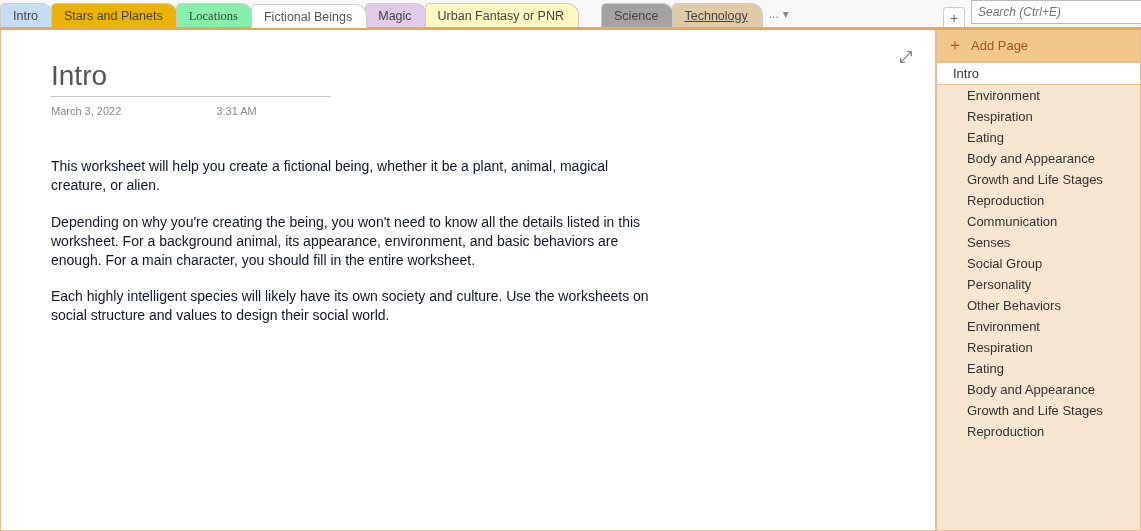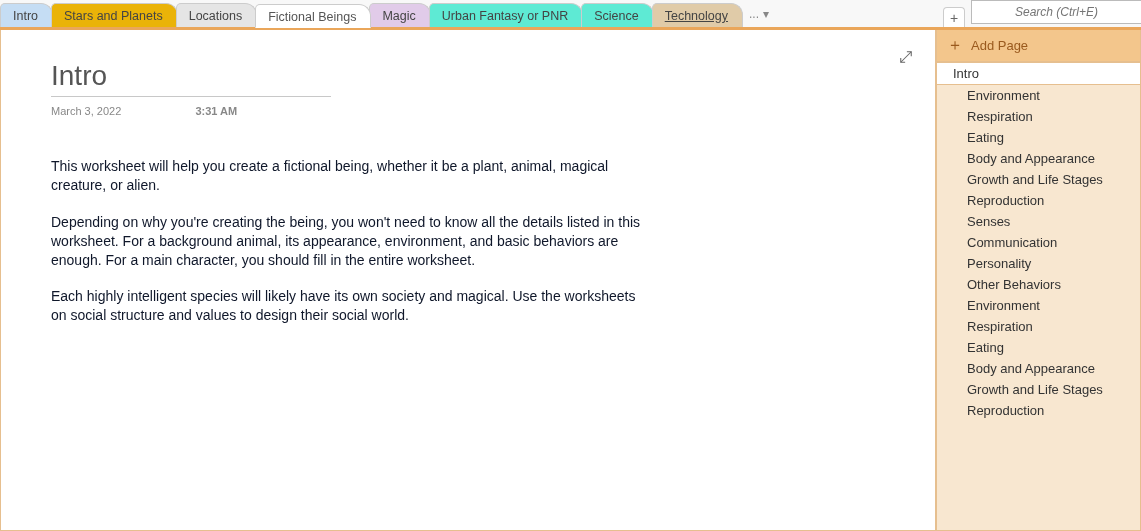--- a/index.html
+++ b/index.html
@@ -26,47 +26,47 @@
   }
   .tab.active { z-index: 5; background: #fff !important; color: #555; border-bottom: 1px solid #fff; margin-bottom: -1px; }
   .tabstrip-right { margin-left: auto; display: flex; align-items: flex-end; height: 100%; }
   .tab-more { padding: 2px 8px; color: #888; font-size: 12px; display:flex; align-items:center; gap:4px; cursor:pointer; margin-bottom:4px;}
   .tab-add {
     width: 22px; height: 20px; border:1px solid #ccc; border-bottom:none;
     border-top-left-radius:4px; border-top-right-radius:4px;
     background:#fff; margin: 0 6px 0 14px; display:flex; align-items:center; justify-content:center; color:#666; font-size:14px; cursor:pointer;
   }
   .search-wrap { display:flex; align-items:stretch; height:24px; margin-bottom:3px; border:1px solid #bbb; background:#fff; width:170px; margin-left:auto;}
-  .search-input { border:none; outline:none; font-size:12px; padding:0 6px; flex:1; font-style:italic; color:#777;text-align:center; }
+  .search-input { border:none; outline:none; font-size:12px; padding:0 6px; flex:1; font-style:italic; color:#777; }
 
   
   .workarea { flex:1; display:flex; border-top:3px solid #eaa65a; min-height:0;}
   .page-canvas { flex:1; background:#fff; padding: 30px 50px 20px 50px; border:1px solid #e6bf8f; border-top:none; overflow:auto; position:relative;}
   .page-title { font-size: 28px; font-weight: 400; color:#555; font-family:"Segoe UI Light","Segoe UI",sans-serif; width:280px; }
   .title-underline { border-bottom:1px solid #c8c8c8; width:280px; margin-top:4px;}
   .page-meta { margin-top:8px; font-size:11px; color:#888; }
-  .page-meta .meta-time { margin-left: 71px; font-weight: bold; }
+  .page-meta .meta-time { margin-left: 92px; }
   .page-body { margin-top:40px; max-width:600px; font-size:14px; color:#0f172a; line-height:1.35;}
   .page-body p { margin-bottom:18px; }
   .expand-icon { position:absolute; top:20px; right:22px; color:#777; cursor:pointer;}
   .expand-icon svg { width:14px; height:14px; }
 
   
   .pagepanel { width:205px; background:#f8e7d0; border:1px solid #e6bf8f; border-top:none; display:flex; flex-direction:column; font-size:13px; color:#333; overflow:hidden;}
   .addpage-row { height:32px; display:flex; align-items:center; padding-left:10px; background:#f3c68c; border-bottom:1px solid #e6bf8f; color:#9a5a1e; cursor:pointer; gap:8px;}
   .addpage-row .plus { font-size:16px; color:#9a5a1e; }
   .pagelist { flex:1; overflow-y:auto; }
   .pagelist-item { padding:3px 0 3px 16px; cursor:pointer; white-space:nowrap; text-overflow:ellipsis; overflow:hidden;}
   .pagelist-item.selected { background:#fff; border-top:1px solid #e6bf8f; border-bottom:1px solid #e6bf8f;}
   .pagelist-item.level1 { padding-left:30px; }
 
   
-  .c0{background:#c5ddf4;} .c1{background:#eab308;} .c2{background:#e5e5e5;}
-  .c3{background:#ffe2b3;text-align:right;} .c4{background:#e1cbe9;} .c5{background:#5eead4;}
-  .c6{background:#5eead4;} .c7{background:#e0cba8;text-decoration:underline;}
+  .c0{background:#c5ddf4;} .c1{background:#eab308;} .c2{background:#86efac;font-family:Liberation Serif, serif;}
+  .c3{background:#ffe2b3;text-align:right;} .c4{background:#e1cbe9;} .c5{background:#fef9c3;}
+  .c6{background:#a3a3a3;margin-left:24px;} .c7{background:#e0cba8;text-decoration:underline;}
 </style>
 </head>
 <body>
 
 <div class="root">
 
   <div class="tabstrip">
     <div class="tab c0">Intro</div>
     <div class="tab c1">Stars and Planets</div>
     <div class="tab c2">Locations</div>
@@ -105,39 +105,40 @@
       <div class="page-title">Intro</div>
       <div class="title-underline"></div>
       <div class="page-meta">
         <span>March 3, 2022</span>
         <span class="meta-time">3:31 AM</span>
       </div>
 
       <div class="page-body">
         <p>This worksheet will help you create a fictional being, whether it be a plant, animal, magical creature, or alien.</p>
         <p>Depending on why you're creating the being, you won't need to know all the details listed in this worksheet. For a background animal, its appearance, environment, and basic behaviors are enough. For a main character, you should fill in the entire worksheet.</p>
-        <p>Each highly intelligent species will likely have its own society and magical. Use the worksheets on social structure and values to design their social world.</p>
+        <p>Each highly intelligent species will likely have its own society and culture. Use the worksheets on social structure and values to design their social world.</p>
       </div>
     </div>
 
     <div class="pagepanel">
       <div class="addpage-row">
         <span class="plus">＋</span>
         <span>Add Page</span>
       </div>
       <div class="pagelist" id="pagelist">
           <div class="pagelist-item selected">Intro</div>
           <div class="pagelist-item level1">Environment</div>
           <div class="pagelist-item level1">Respiration</div>
           <div class="pagelist-item level1">Eating</div>
           <div class="pagelist-item level1">Body and Appearance</div>
           <div class="pagelist-item level1">Growth and Life Stages</div>
           <div class="pagelist-item level1">Reproduction</div>
+          <div class="pagelist-item level1">Communication</div>
           <div class="pagelist-item level1">Senses</div>
-          <div class="pagelist-item level1">Communication</div>
+          <div class="pagelist-item level1">Social Group</div>
           <div class="pagelist-item level1">Personality</div>
           <div class="pagelist-item level1">Other Behaviors</div>
           <div class="pagelist-item level1">Environment</div>
           <div class="pagelist-item level1">Respiration</div>
           <div class="pagelist-item level1">Eating</div>
           <div class="pagelist-item level1">Body and Appearance</div>
           <div class="pagelist-item level1">Growth and Life Stages</div>
           <div class="pagelist-item level1">Reproduction</div>
         </div>
     </div>

